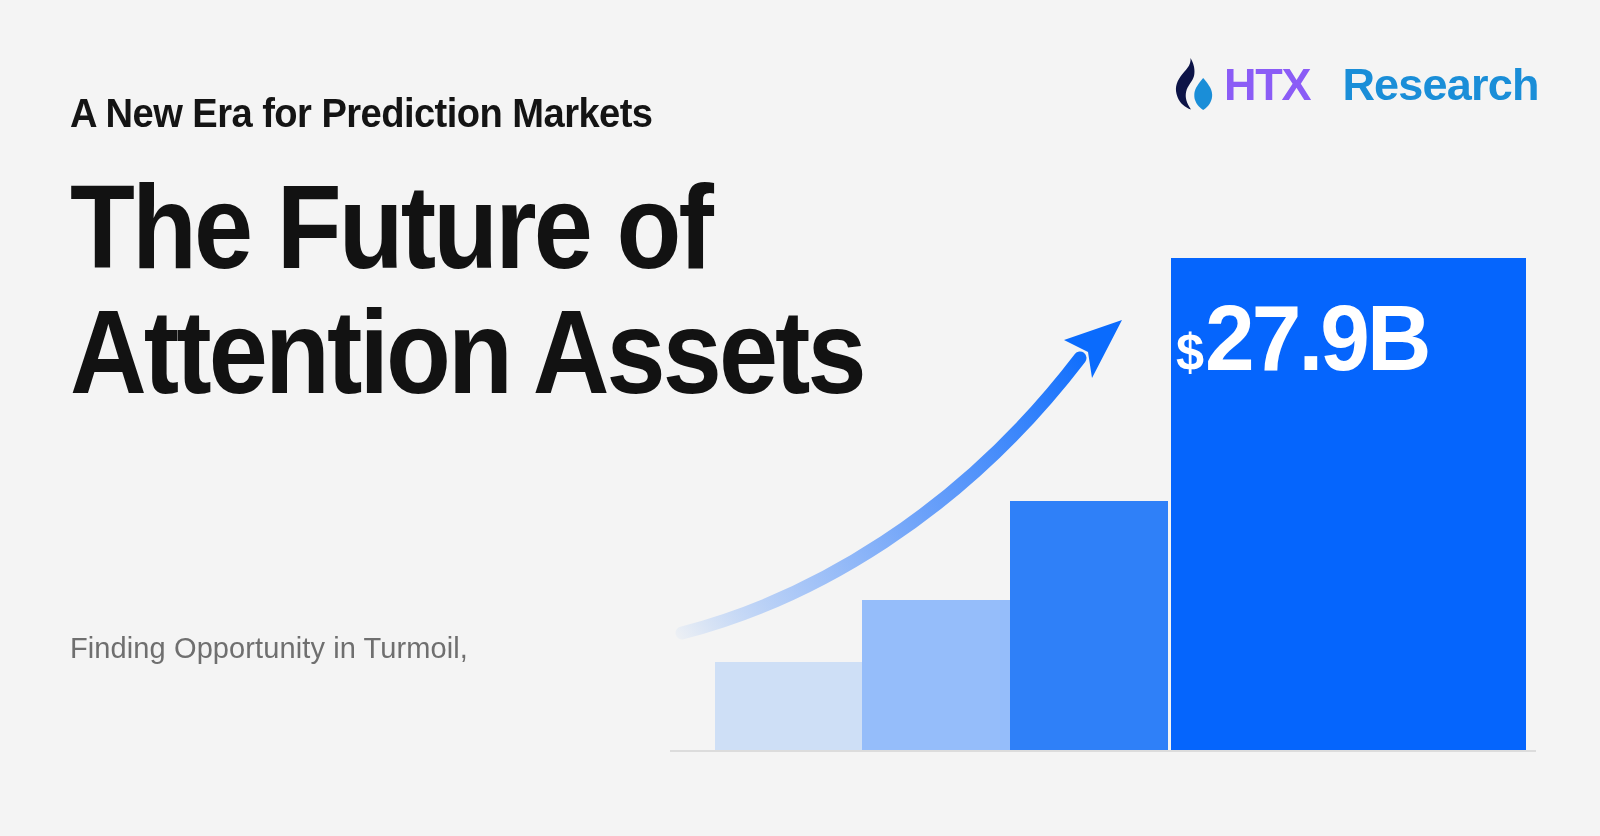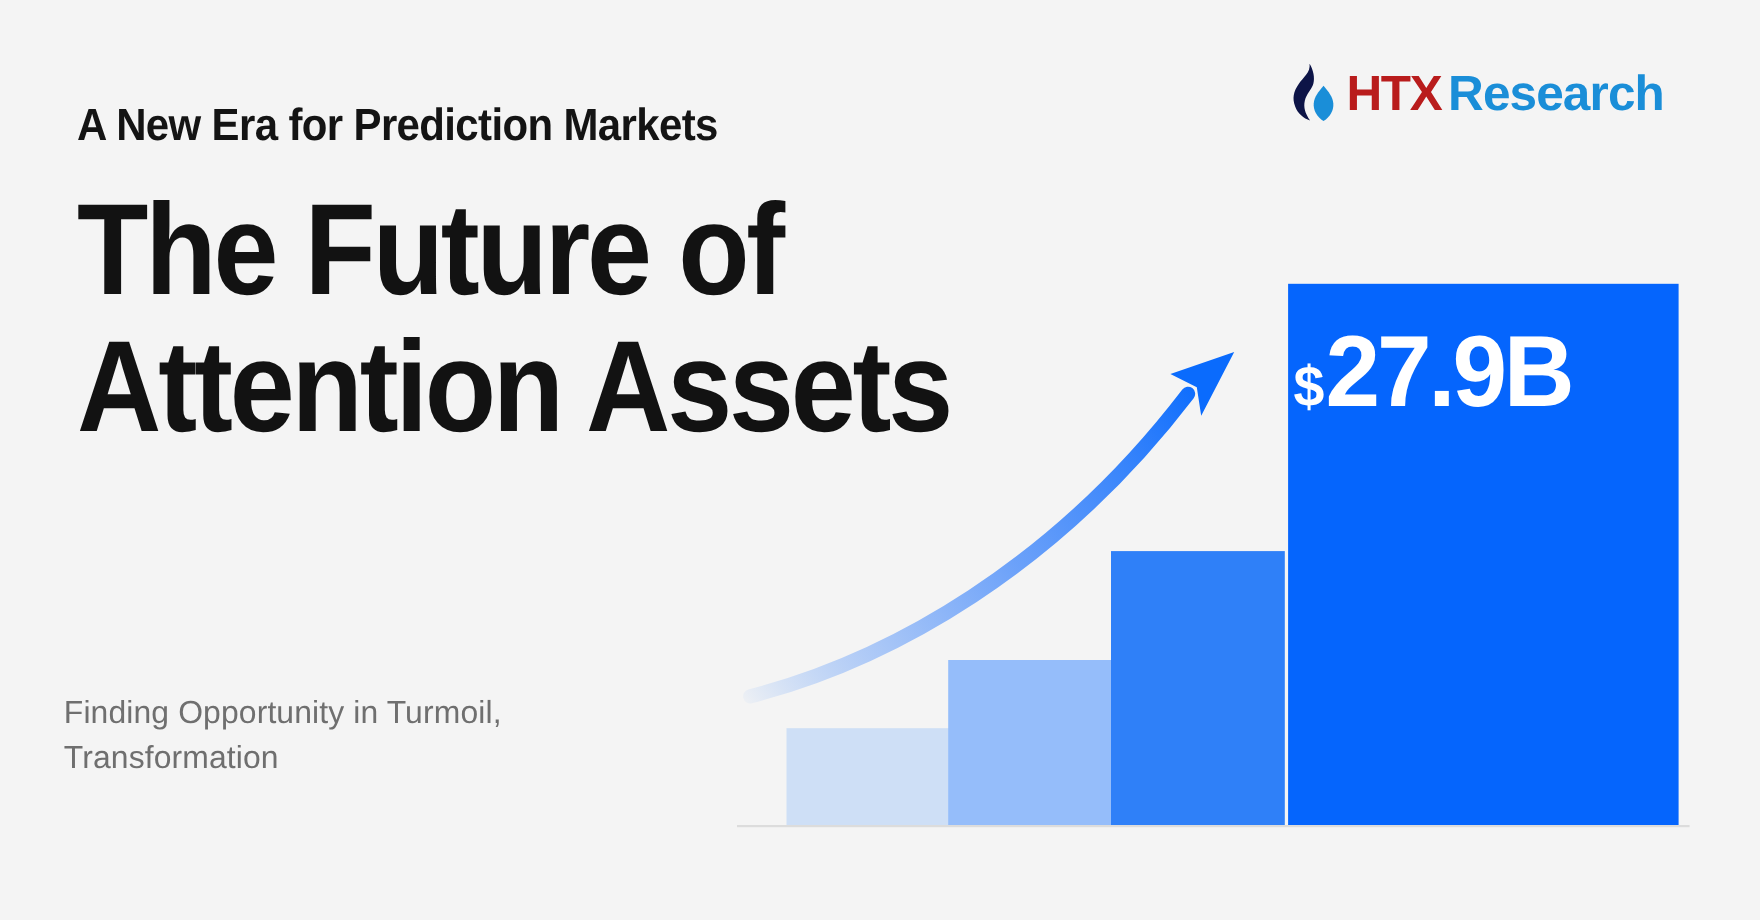--- a/index.html
+++ b/index.html
@@ -18,41 +18,41 @@
     position:absolute;left:1172px;top:55px;
     display:flex;align-items:center;gap:10px;
     height:60px;
   }
   .brand-mark{width:42px;height:56px;display:block;flex:0 0 auto;}
   .brand-word{
     font-size:45px;font-weight:bold;letter-spacing:-1.2px;
     line-height:56px;white-space:nowrap;
     display:flex;align-items:baseline;
   }
-  .brand-htx{color:#b91c1c;}
-  .brand-research{color:#1a8ed8;margin-left:6px;letter-spacing:-0.8px;}
+  .brand-htx{color:#8b5cf6;}
+  .brand-research{color:#1a8ed8;margin-left:32px;letter-spacing:-0.8px;}
 
   
   .eyebrow{
     position:absolute;left:70px;top:92px;
     font-size:41px;font-weight:bold;color:#141414;
     letter-spacing:-0.6px;line-height:1.05;
     transform:scaleX(0.93);transform-origin:left center;
     white-space:nowrap;
   }
   .headline{
     position:absolute;left:70px;top:165px;
     font-size:118px;font-weight:bold;color:#121212;
     line-height:1.06;letter-spacing:-3.2px;
     transform:scaleX(0.9);transform-origin:left top;
     white-space:nowrap;
   }
   .headline .hl-line{display:block;}
   .subtitle{
-    position:absolute;left:58px;top:628px;
+    position:absolute;left:70px;top:628px;
     font-size:29px;color:#6f6f6f;font-weight:normal;
     line-height:1.42;letter-spacing:0.1px;
     max-width:520px;
   }
   .subtitle .sub-line{display:block;white-space:nowrap;}
 
   
   .chart{position:absolute;left:670px;top:250px;width:880px;height:510px;}
   .chart-baseline{
     position:absolute;left:0;bottom:8px;width:866px;height:2px;
@@ -96,21 +96,20 @@
 
   <div class="eyebrow">A New Era for Prediction Markets</div>
 
   <div class="headline">
     <span class="hl-line">The Future of</span>
     <span class="hl-line">Attention Assets</span>
   </div>
 
   <div class="subtitle">
     <span class="sub-line">Finding Opportunity in Turmoil,</span>
-    <span class="sub-line">Transformation</span>
   </div>
 
   <div class="chart">
     <div class="bar bar-1" style="height: 88px; background: rgb(206, 223, 246);"></div>
     <div class="bar bar-2" style="height: 150px; background: rgb(149, 189, 250);"></div>
     <div class="bar bar-3" style="height: 249px; background: rgb(47, 128, 248);"></div>
     <div class="bar bar-4" style="height: 492px; background: rgb(5, 101, 253);"></div>
     <div class="chart-baseline" style="background: rgb(220, 220, 220);"></div>
   </div>
 

